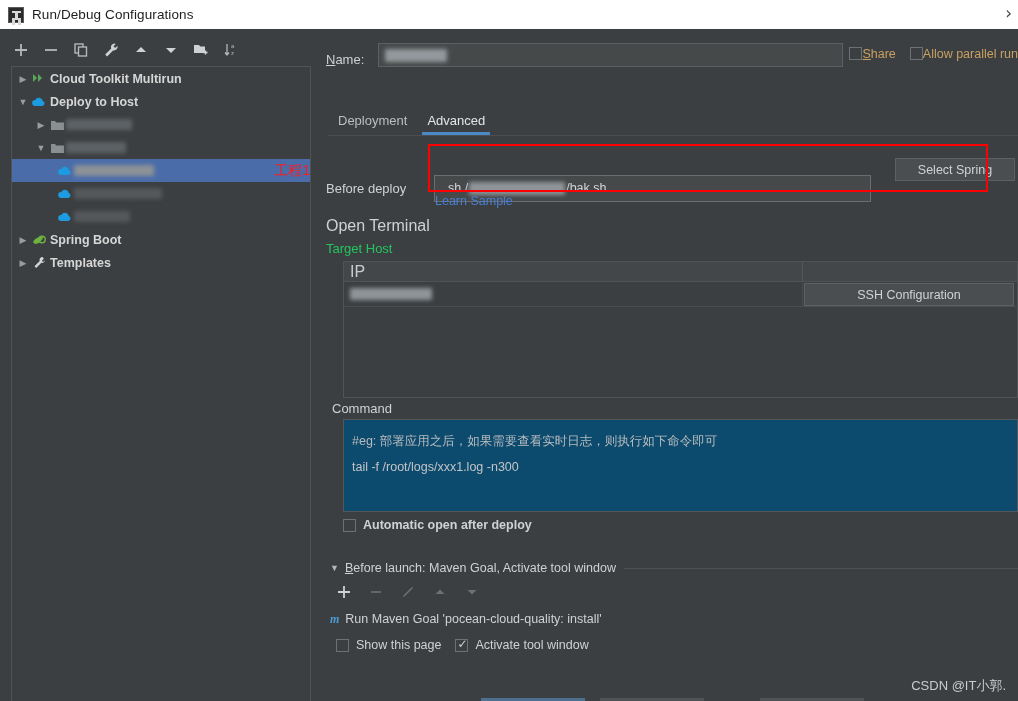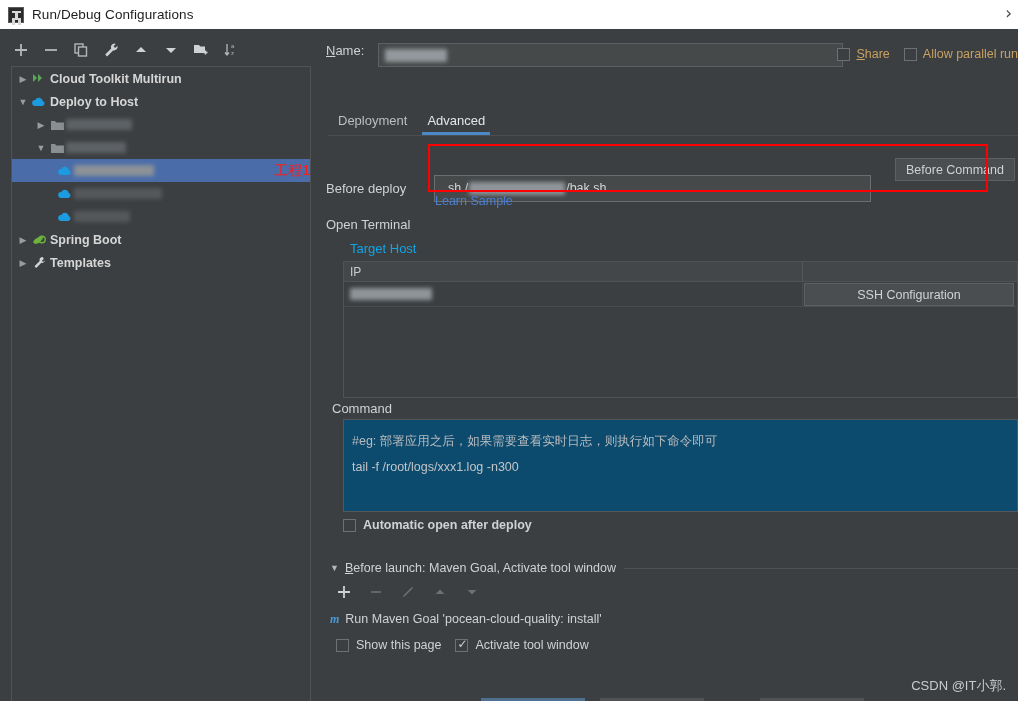--- a/index.html
+++ b/index.html
@@ -57,30 +57,30 @@
   .selrow { background: #4a6daa; }
   .redlabel { color: #ff1a1a; font-size: 14px; margin-left: 120px; font-weight: normal; }
 
   .blur-bar { display: inline-block; height: 11px; background: #5e6265; filter: blur(2.2px); border-radius: 1px; vertical-align: middle; }
   .blur-bar.lt { background: #8d9296; }
   .blur-bar.dk { background: #55585b; }
 
   
   .panel { position: absolute; left: 318px; top: 29px; width: 700px; height: 672px; background: #3c3f41; }
 
-  .name-row { position: absolute; left: 8px; top: 14px; width: 692px; height: 24px; display: flex; align-items: flex-start; }
+  .name-row { position: absolute; left: 8px; top: 14px; width: 692px; height: 24px; display: flex; align-items: flex-end; }
   .name-label { font-size: 13px; color: #cfd2d4; width: 52px; }
   .name-label u { text-decoration: underline; }
   .name-input {
     width: 465px; height: 24px; background: #45494a; border: 1px solid #5c6063;
     position: relative;
   }
   .name-input .blur-bar { position: absolute; left: 6px; top: 5px; width: 62px; height: 13px; background: #93989c; }
   .chk-row { position: absolute; right: 0px; top: 18px; display: flex; align-items: center; gap: 14px; }
-  .chk { display: flex; align-items: center; gap: 6px; font-size: 12.5px; color: #b8860b; }
+  .chk { display: flex; font-size: 12.5px; color: #b8860b; }
   .cbox { width: 13px; height: 13px; border: 1px solid #6d7174; background: #3c3f41; display: inline-block; position: relative; }
   .cbox.checked::after {
     content: "✓"; position: absolute; left: 1px; top: -3px; font-size: 12px; color: #cfd2d4;
   }
   .chk .txt { color: #c8a062; }
   .chk .txt u { text-decoration: underline; }
 
   .tabs { position: absolute; left: 10px; top: 78px; width: 690px; height: 28px; display: flex; align-items: flex-end; }
   .tab { font-size: 13px; color: #bcbfc1; padding: 0 10px 7px 10px; position: relative; }
   .tab.active { color: #e3e5e6; }
@@ -101,29 +101,29 @@
     font-size: 12.5px; color: #d3d6d8; display: flex; align-items: center; padding: 0 13px;
   }
   .bd-input .pfx { }
   .bd-input .blur-bar { width: 96px; height: 13px; margin: 0 1px; background: #8f9498; }
   .select-cmd {
     position: absolute; right: 3px; top: 129px; width: 120px; height: 23px;
     background: #4a4e50; border: 1px solid #5d6164; color: #cfd2d4; font-size: 12.5px;
     display: flex; align-items: center; justify-content: center;
   }
   .learn { position: absolute; left: 117px; top: 165px; font-size: 12.5px; color: #4a7fd0; }
-  .open-term { position: absolute; left: 8px; top: 188px; font-size: 13px; color: #cfd2d4; text-align: right; }
-  .target-host { position: absolute; left: 8px; top: 212px; font-size: 13px; color: #0ea5e9; margin-left: 24px; }
+  .open-term { position: absolute; left: 8px; top: 188px; font-size: 16px; color: #cfd2d4; text-align: right; }
+  .target-host { position: absolute; left: 8px; top: 212px; font-size: 13px; color: #22c55e; }
 
   .host-table {
     position: absolute; left: 25px; top: 232px; width: 675px; height: 137px;
     border: 1px solid #4f5355; background: #3c3f41;
   }
   .hdr { height: 20px; background: #434749; border-bottom: 1px solid #4f5355; display: flex; align-items: center; position: relative; }
-  .hdr .c1 { width: 459px; font-size: 12px; color: #c9cccd; padding-left: 6px; border-right: 1px solid #53575a; height: 20px; display: flex; align-items: center; }
+  .hdr .c1 { width: 459px; font-size: 16px; color: #c9cccd; padding-left: 6px; border-right: 1px solid #53575a; height: 20px; display: flex; align-items: center; }
   .hdr .c2 { flex: 1; }
   .hrow { height: 25px; display: flex; align-items: flex-end; position: relative; border-bottom: 1px solid #494d4f; }
   .hrow .c1 { width: 459px; height: 25px; display: flex; align-items: center; padding-left: 6px; border-right: 1px solid #494d4f; }
   .hrow .c1 .blur-bar { width: 82px; height: 12px; background: #8f9498; }
   .ssh-btn {
     position: absolute; left: 460px; top: 1px; width: 210px; height: 23px;
     background: #4a4e50; border: 1px solid #5d6164; color: #d0d3d5; font-size: 12.5px;
     display: flex; align-items: center; justify-content: center;
   }
 
@@ -342,21 +342,21 @@
     <div class="tabs-line"></div>
 
     <div class="bd-row">
       <div class="bd-label">Before deploy</div>
       <div class="bd-input">
         <span class="pfx">sh /</span>
         <span class="blur-bar"></span>
         <span class="sfx">/bak.sh</span>
       </div>
     </div>
-    <div class="select-cmd">Before Command</div>
+    <div class="select-cmd">Select Spring</div>
     <div class="redbox"></div>
 
     <div class="learn">Learn Sample</div>
     <div class="open-term">Open Terminal</div>
     <div class="target-host">Target Host</div>
 
     <div class="host-table">
       <div class="hdr">
         <div class="c1">IP</div>
         <div class="c2"></div>

